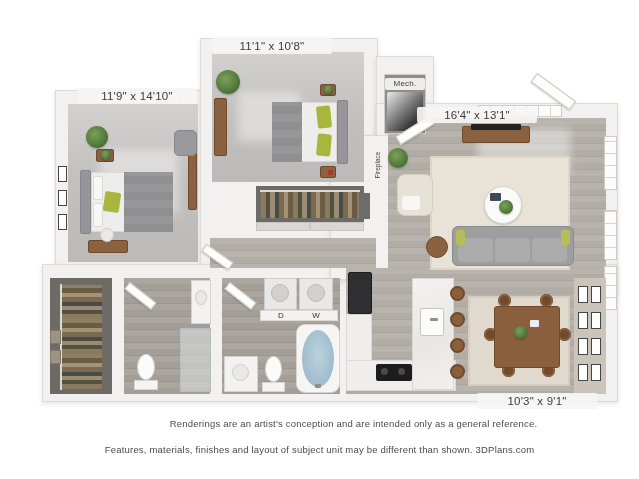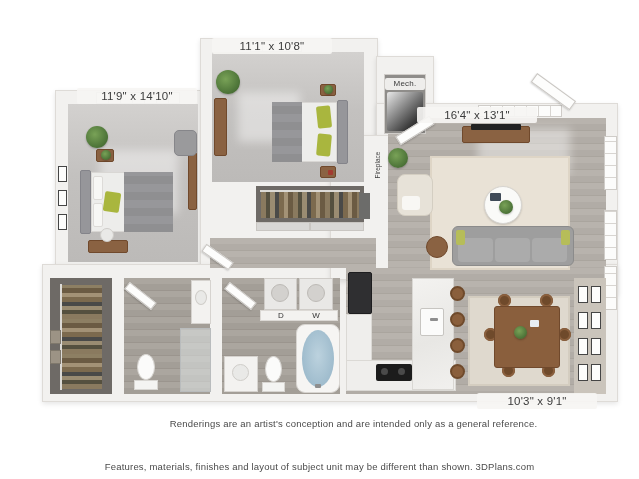--- a/index.html
+++ b/index.html
@@ -190,13 +190,13 @@
   <div class="door" style="left:227px;top:281px;width:32px;height:7px;transform:rotate(38deg);transform-origin:left center;"></div>
 
   <div class="dim" style="left:212px;top:38px;width:120px;">11'1" x 10'8"</div>
   <div class="dim" style="left:77px;top:88px;width:120px;">11'9" x 14'10"</div>
   <div class="dim" style="left:417px;top:107px;width:120px;">16'4" x 13'1"</div>
   <div class="dim" style="left:477px;top:393px;width:120px;">10'3" x 9'1"</div>
 
 </div>
 
 <div class="footer-line" style="top:418px;padding-left:34px;">Renderings are an artist's conception and are intended only as a general reference.</div>
-<div class="footer-line" style="top:461px;">Features, materials, finishes and layout of subject unit may be different than shown. 3DPlans.com</div>
+<div class="footer-line" style="top:444px;">Features, materials, finishes and layout of subject unit may be different than shown. 3DPlans.com</div>
 
 </body></html>

